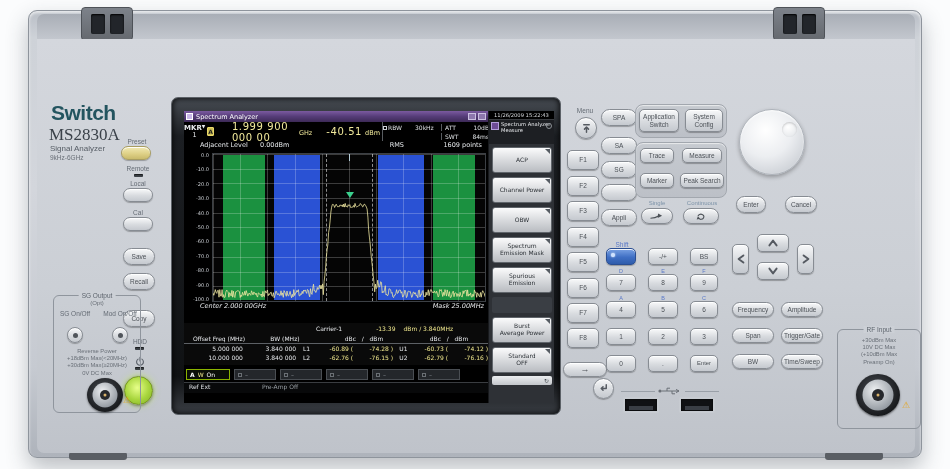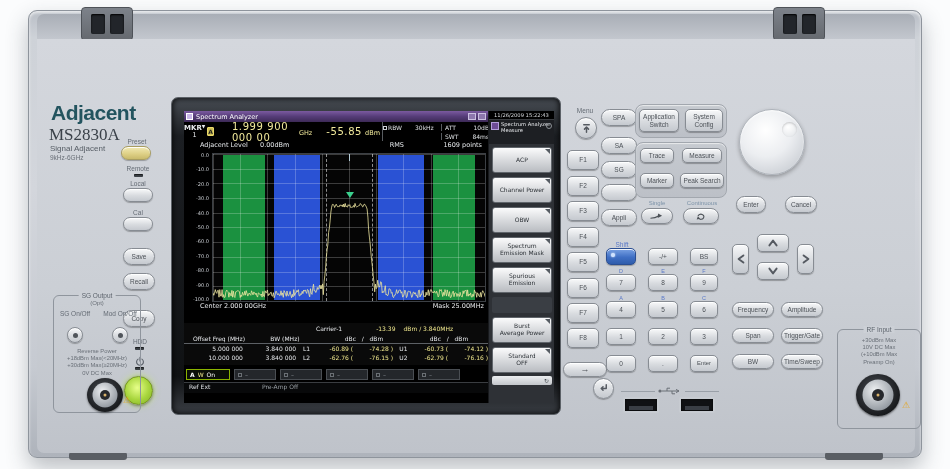--- a/index.html
+++ b/index.html
@@ -71,21 +71,21 @@
   .band{position:absolute;top:1%;bottom:1%;z-index:1;}
   .band.green{background:#1b9140;}
   .band.blue{background:#2a52d4;}
   .grid{position:absolute;inset:0;z-index:2;background-image:
     repeating-linear-gradient(to right,rgba(255,255,255,.22) 0 1px,transparent 1px 10%),
     repeating-linear-gradient(to bottom,rgba(255,255,255,.22) 0 1px,transparent 1px 10%);}
   .chline{position:absolute;top:0;bottom:0;width:0;border-left:1px dashed rgba(255,255,255,.55);z-index:3;}
   .ctick{position:absolute;top:0;height:7px;width:1px;background:rgba(210,240,255,.8);z-index:3;}
   .tracesvg{position:absolute;inset:0;z-index:4;}
   .mkrtri{position:absolute;width:0;height:0;border:4px solid transparent;border-top:6px solid #3ad08d;z-index:5;}
-  .csrow{position:absolute;left:0;top:191px;width:100%;height:11px;font-size:6.5px;color:#e8eaed;}
+  .csrow{position:absolute;left:0;top:191px;width:100%;height:11px;font-size:6.5px;color:#e8eaed;font-style:italic;}
   .acphead{position:absolute;left:0;top:202px;width:100%;height:10px;background:#43474d;border-bottom:1px solid #83878c;
     color:#eceef0;font-size:6.5px;line-height:10px;padding-left:4px;}
   .acptable{position:absolute;left:0;top:212px;width:100%;height:42px;background:#0a0a0a;font-size:6px;color:#e7e9ec;}
   .carrow{position:absolute;top:2px;left:0;width:100%;display:flex;}
   .colhdr{position:absolute;top:12px;left:0;width:100%;display:flex;border-bottom:1px solid #5c6065;padding-bottom:1px;}
   .trow{position:absolute;left:0;width:100%;display:flex;}
   .yel{color:#f0e88e;}
   .tabsrow{position:absolute;left:0;top:258px;width:100%;height:12px;display:flex;gap:4px;padding-left:2px;}
   .ttab{height:11px;width:42px;background:#24272b;border:1px solid #4a4e53;display:flex;align-items:center;gap:3px;
     padding:0 3px;font-size:6px;color:#8b9095;}
@@ -131,23 +131,23 @@
     </div>
     <div class="bracket" style="left:744px;">
       <div class="slot" style="left:9px;"></div>
         <div class="slot" style="left:28px;"></div>
     </div>
     <div class="foot" style="left:40px;"></div>
     <div class="foot" style="left:796px;"></div>
 
     <div class="faceplate">
 
-      <div class="logo" style="left:14px;top:62px;">Adjacent</div>
+      <div class="logo" style="left:14px;top:62px;">Switch</div>
       <div class="model" style="left:12px;top:86px;">MS2830A</div>
-      <div class="product" style="left:13px;top:105px;">Signal Adjacent</div>
+      <div class="product" style="left:13px;top:105px;">Signal Analyzer</div>
       <div class="range" style="left:13px;top:115px;">9kHz-6GHz</div>
 
       <div class="lbl" style="left:84px;top:99px;width:32px;">Preset</div>
       <div class="btn pill" style="left:84px;top:107px;width:30px;height:14px;background:linear-gradient(180deg,#f2eab4,#ddcf84 60%,#c9ba6c);border-color:#a89d61;"></div>
       <div class="lbl" style="left:86px;top:126px;width:30px;">Remote</div>
       <div class="led" style="left:97px;top:135px;"></div>
       <div class="lbl" style="left:86px;top:141px;width:30px;">Local</div>
       <div class="btn pill" style="left:86px;top:149px;width:30px;height:14px;"></div>
       <div class="lbl" style="left:86px;top:170px;width:30px;">Cal</div>
       <div class="btn pill" style="left:86px;top:178px;width:30px;height:14px;"></div>
@@ -199,21 +199,21 @@
               </span>
             </div>
             <div class="mkrrow">
               <div class="mkrlab">
                 <span>MKR</span><span class="tri">▼</span><br>
                 <span style="font-weight:normal;font-size:6.5px;">1</span>
               </div>
               <div class="flag">A</div>
               <span class="freqval" style="margin-left:14px;">1.999 900 000 00</span>
               <span class="unit">GHz</span>
-              <span class="freqval" style="margin-left:12px;">-55.85</span>
+              <span class="freqval" style="margin-left:12px;">-40.51</span>
               <span class="unit">dBm</span>
               <div class="setblock">
                 <span><span class="sq"></span><span>RBW</span></span>
                 <span>30kHz</span>
                 <span style="border-left:1px solid #585c61;padding-left:3px;">ATT</span>
                 <span style="text-align:right;">10dB</span>
                 <span></span>
                   <span></span>
                 <span style="border-left:1px solid #585c61;padding-left:3px;">SWT</span>
                 <span style="text-align:right;">84ms</span>

